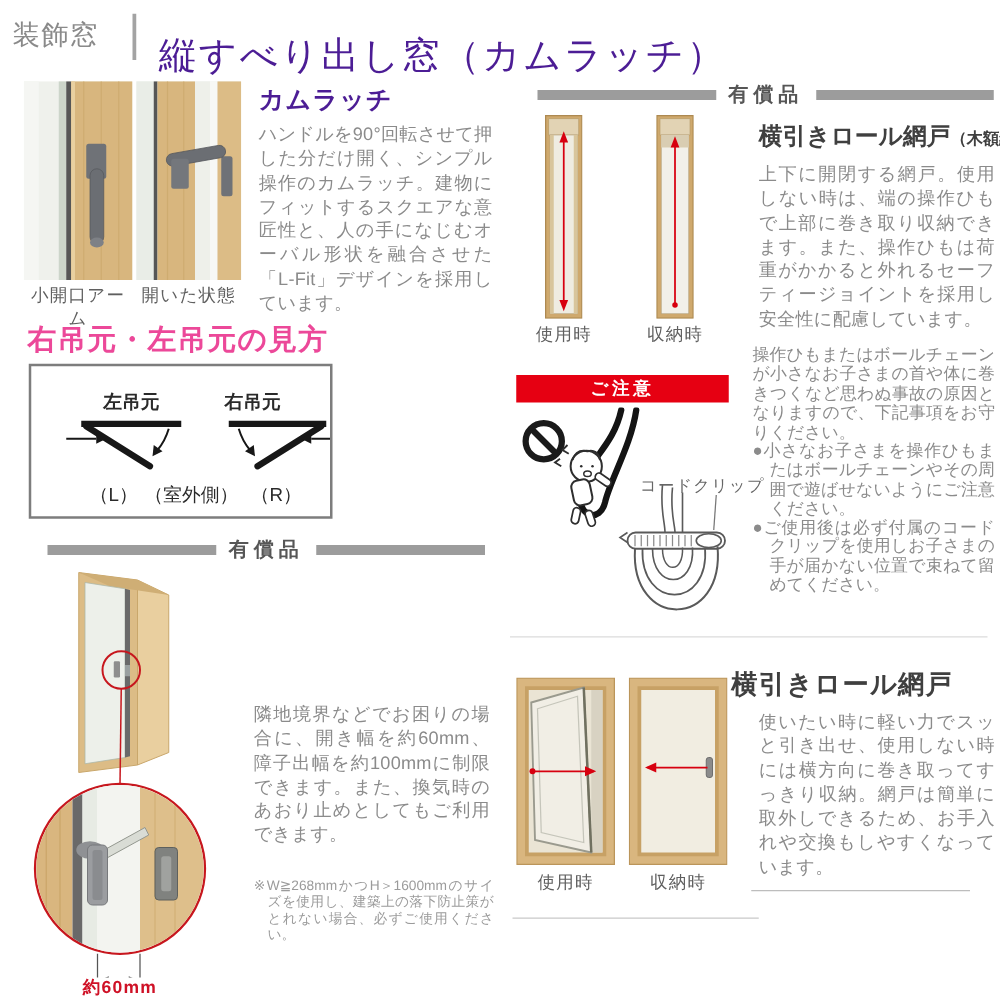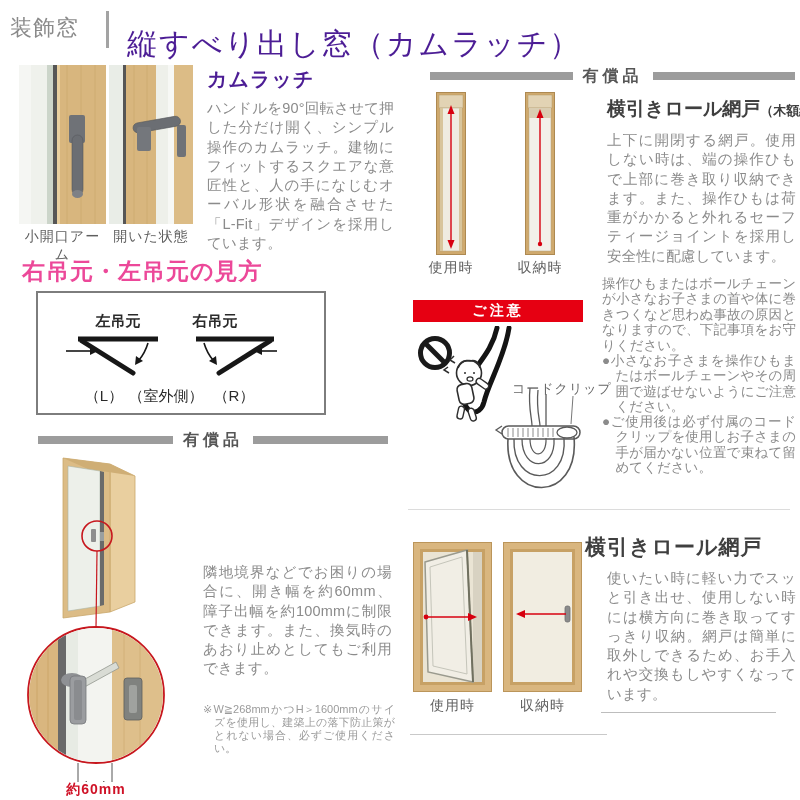--- a/index.html
+++ b/index.html
@@ -17,21 +17,21 @@
   .h2{font-weight:bold;color:#4c1d95;letter-spacing:1px;}
   
   .photo1{left:19px;top:65px;}
   .photo2{left:109px;top:65px;}
   .cap-p1{left:19px;top:228px;width:87px;}
   .cap-p2{left:109px;top:228px;width:84px;}
   .h-camlatch{left:207px;top:66px;font-size:20px;}
   .b-camlatch{left:207px;top:99px;width:187px;}
   
   .h-hinge{left:10px;top:256px;font-size:23px;color:#ec4899;margin-left:12px;}
-  .hinge-box{left:36px;top:291px;width:290px;height:124px;border:2px solid #7d7d7d;background:#fff;}
+  .hinge-box{left:23px;top:291px;width:243px;height:124px;border:2px solid #7d7d7d;background:#fff;}
   
   .band{display:flex;align-items:center;height:20px;padding-left:20px;}
   .band .bar{flex:1;height:8px;background:#9c9c9c;}
   .band-label{font-size:16px;font-weight:bold;color:#565656;letter-spacing:4px;margin:0 10px;white-space:nowrap;}
   .band-left{left:18px;top:430px;width:370px;}
   .band-right{left:410px;top:66px;width:385px;}
   
   .arm-fig{left:12px;top:452px;}
   .dim-label{left:53px;top:781px;width:86px;text-align:center;font-size:14px;font-weight:bold;color:#cf1126;letter-spacing:1px;}
   .h-arm{left:203px;top:527px;font-size:21px;}

